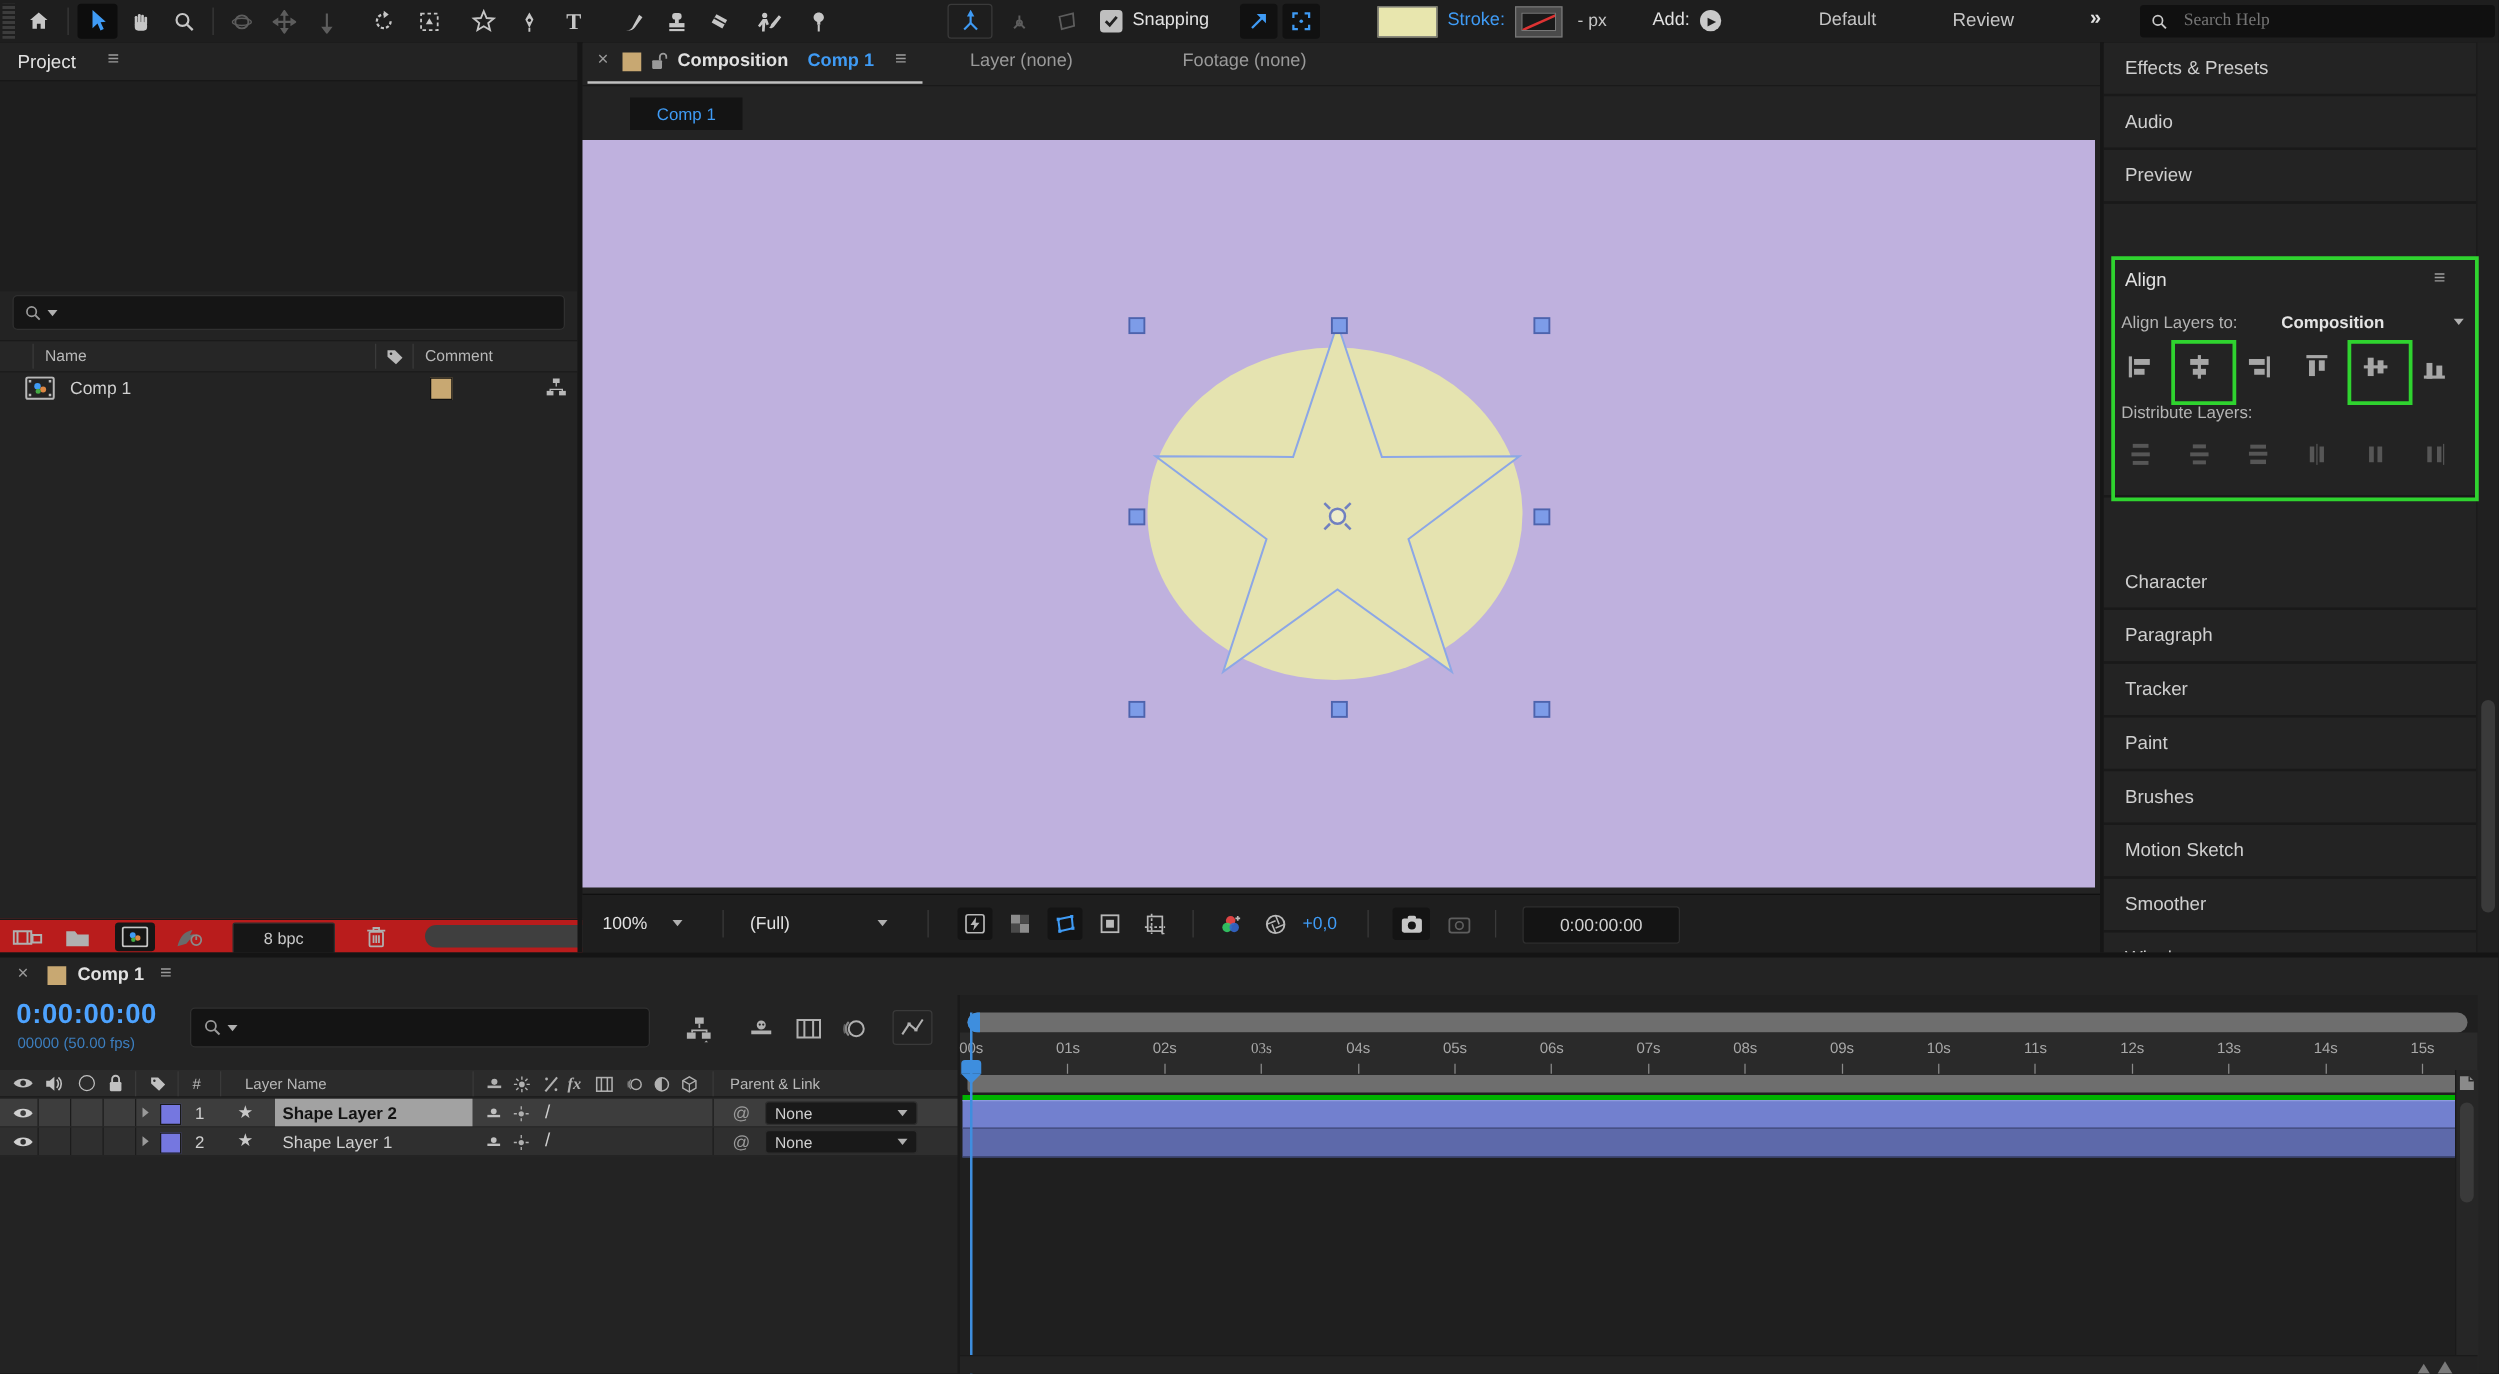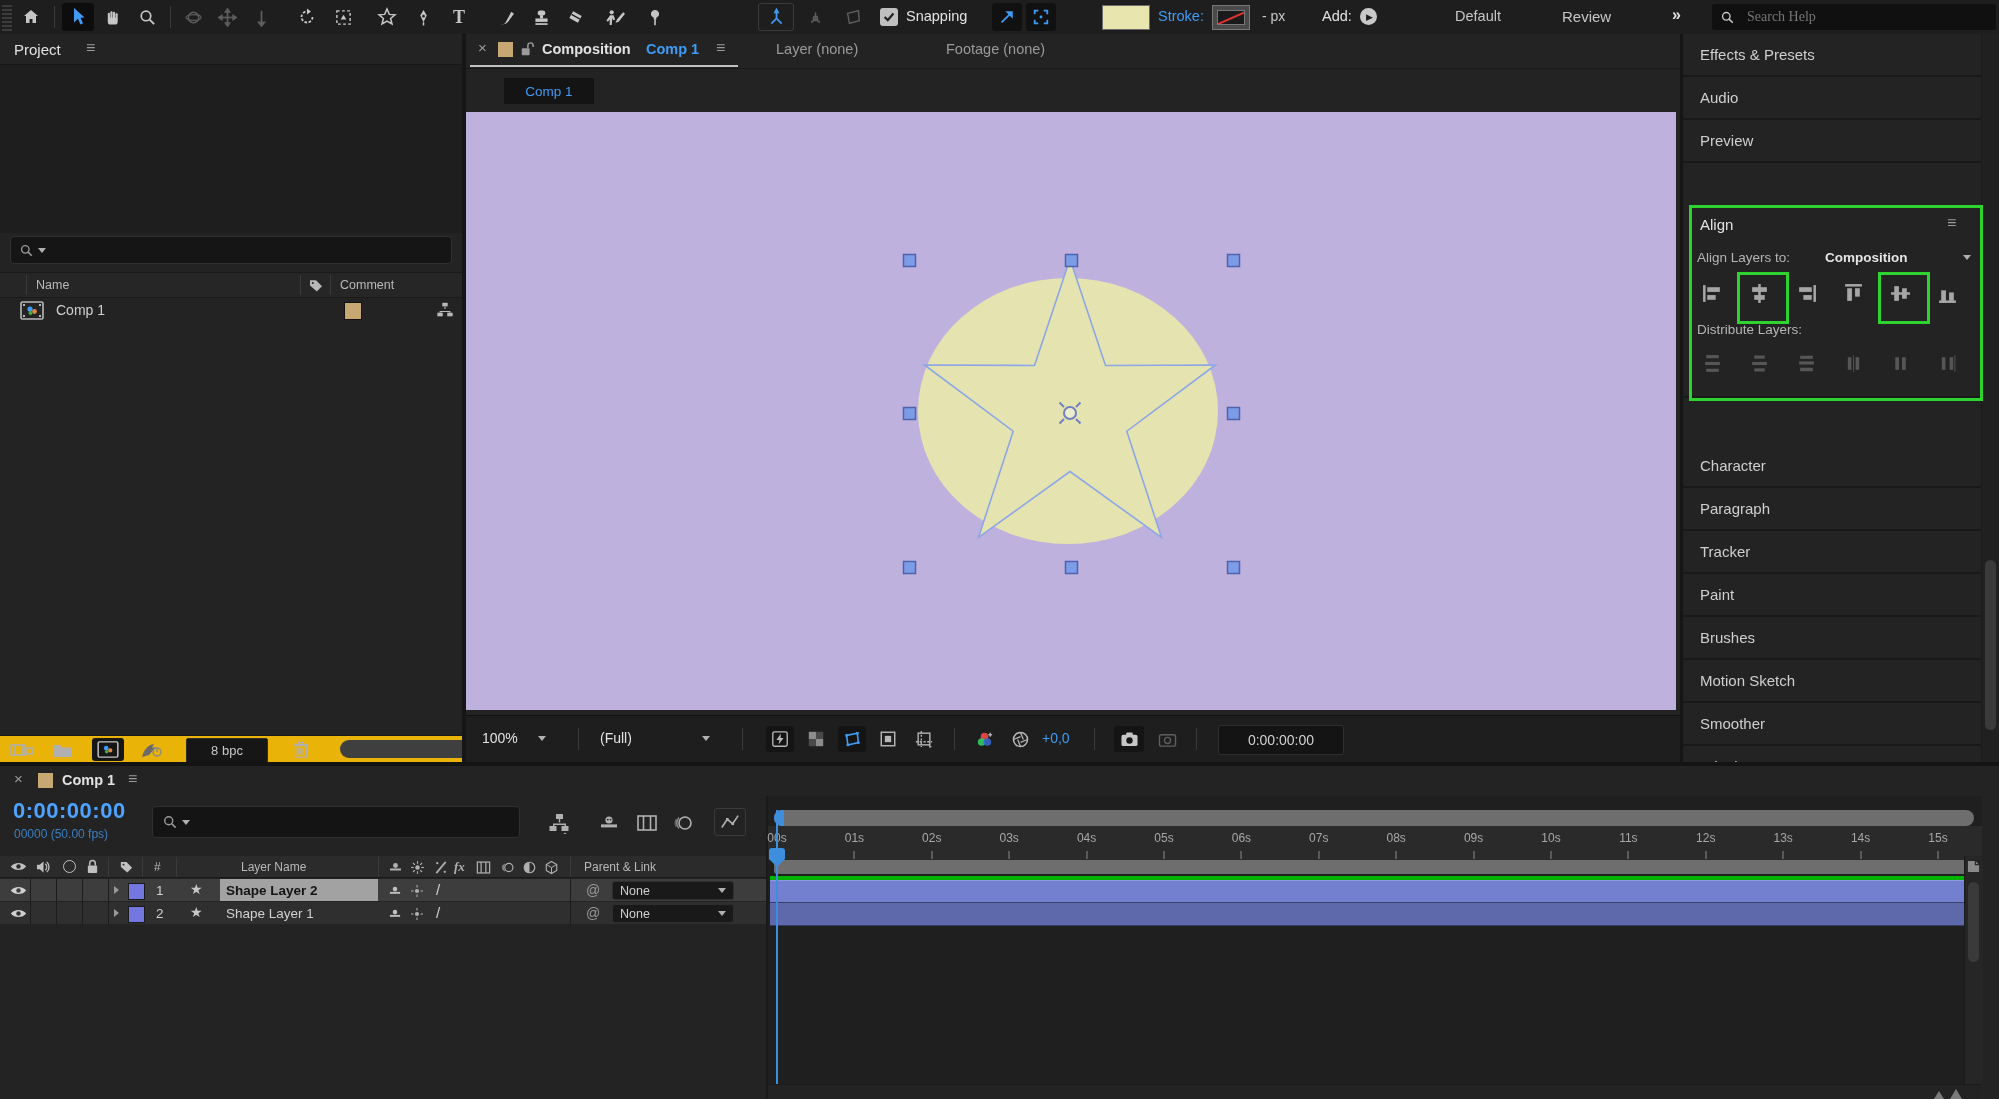--- a/index.html
+++ b/index.html
@@ -276,21 +276,21 @@
           <g fill="#b8b8b8">
             <rect x="7" y="2" width="6" height="4"></rect>
             <rect x="1.5" y="13" width="6" height="4"></rect>
             <rect x="12.5" y="13" width="6" height="4"></rect>
             <path d="M9.4 6 h1.2 v3 h-1.2 Z"></path>
             <path d="M4 13 v-2 h12 v2 h-1.2 v-0.8 H5.2 V13 Z"></path>
           </g>
         </svg>
     </div>
 
-    <div class="abs" style="left:0;top:701px;width:462px;height:27px;background:#eab308;border-top:1px solid #191919;padding-left:28px;">
+    <div class="abs" style="left:0;top:701px;width:462px;height:27px;background:#b91c1c;border-top:1px solid #191919;padding-left:28px;">
       <svg class="abs" width="24" height="18" viewBox="0 0 24 18" style="left:10px;top:5px;">
           <g fill="none" stroke="#b0b0b0" stroke-width="1.6">
             <rect x="1" y="4" width="14" height="10"></rect>
             <line x1="4" y1="4" x2="4" y2="14"></line>
             <line x1="12" y1="4" x2="12" y2="14"></line>
             <rect x="16" y="7" width="7" height="6"></rect>
           </g>
         </svg>
       <svg class="abs" width="20" height="16" viewBox="0 0 20 16" style="left:52px;top:6px;">
           <path d="M1 3 H8 L10 5.5 H19 V15 H1 Z" fill="#b0b0b0"></path>
@@ -684,21 +684,21 @@
           <path d="M4 7 V4.6 a3 3 0 0 1 6 0 V7" fill="none" stroke="#c0c0c0" stroke-width="1.6"></path>
         </svg>
       <div class="abs vline" style="left:108px;top:1px;height:20px;background:#3a3a3a;"></div>
       <svg class="abs" width="15" height="15" viewBox="0 0 20 20" style="left:119px;top:3px;">
           <path d="M2.5 4 H10 L17.5 11.5 L11 18 L2.5 10.5 Z" fill="#c0c0c0"></path>
           <circle cx="6" cy="7.5" r="1.3" fill="#2b2b2b"></circle>
         </svg>
       <div class="abs vline" style="left:142px;top:1px;height:20px;background:#3a3a3a;"></div>
       <span class="abs hdrcell" style="left:154px;top:4px;">#</span>
       <div class="abs vline" style="left:176px;top:1px;height:20px;background:#3a3a3a;"></div>
-      <span class="abs hdrcell" style="left:196px;top:4px;margin-left:45px;">Layer Name</span>
+      <span class="abs hdrcell" style="left:196px;top:4px;">Layer Name</span>
       <div class="abs vline" style="left:378px;top:1px;height:20px;background:#3a3a3a;"></div>
       <svg class="abs" width="15" height="15" viewBox="0 0 22 22" style="left:388px;top:4px;">
           <circle cx="11" cy="8" r="3.6" fill="#b0b0b0"></circle>
           <rect x="3" y="12.4" width="16" height="3" fill="#b0b0b0"></rect>
         </svg>
       <svg class="abs" width="15" height="15" viewBox="0 0 20 20" style="left:410px;top:4px;">
           <circle cx="10" cy="10" r="3" fill="#b0b0b0"></circle>
           <g stroke="#b0b0b0" stroke-width="1.5">
             <line x1="10" y1="1.5" x2="10" y2="5"></line>
             <line x1="10" y1="15" x2="10" y2="18.5"></line>
@@ -821,21 +821,21 @@
     <div class="abs" style="left:768px;top:30px;width:1214px;height:307px;background:#1f1f1f;">
       <div class="abs" style="left:6px;top:14px;width:1200px;height:16px;background:#6e6e6e;border-radius:8px;"></div>
       <div class="abs" style="left:6px;top:14px;width:10px;height:16px;background:#3e8ede;border-radius:8px 0 0 8px;"></div>
       <div class="abs" id="ruler-ticks" style="left:0;top:30px;width:1214px;height:34px;background:#2a2a2a;">
           <span class="tick-label" style="left: 9px;">00s</span>
           <span class="tick-mark" style="left: 9px;"></span>
           <span class="tick-label" style="left: 86.4px;">01s</span>
           <span class="tick-mark" style="left: 86.4px;"></span>
           <span class="tick-label" style="left: 163.8px;">02s</span>
           <span class="tick-mark" style="left: 163.8px;"></span>
-          <span class="tick-label" style="left: 241.2px;">03s</span>
+          <span class="tick-label" style="left: 241.2px; font-family: Liberation Serif, serif;">03s</span>
           <span class="tick-mark" style="left: 241.2px;"></span>
           <span class="tick-label" style="left: 318.6px;">04s</span>
           <span class="tick-mark" style="left: 318.6px;"></span>
           <span class="tick-label" style="left: 396px;">05s</span>
           <span class="tick-mark" style="left: 396px;"></span>
           <span class="tick-label" style="left: 473.4px;">06s</span>
           <span class="tick-mark" style="left: 473.4px;"></span>
           <span class="tick-label" style="left: 550.8px;">07s</span>
           <span class="tick-mark" style="left: 550.8px;"></span>
           <span class="tick-label" style="left: 628.2px;">08s</span>

